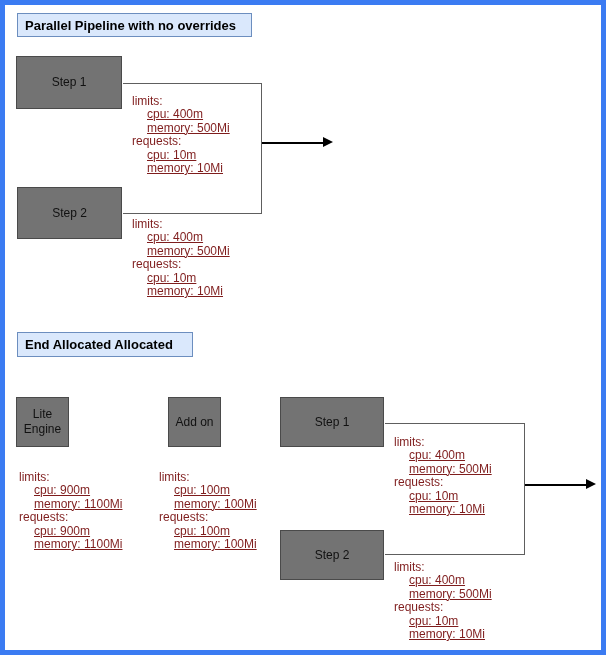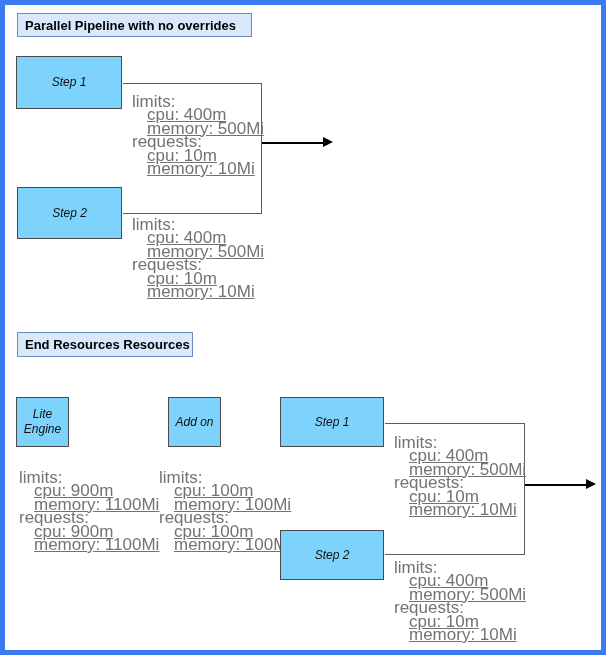--- a/index.html
+++ b/index.html
@@ -27,31 +27,30 @@
     color: #000000;
     display: flex;
     align-items: center;
     padding-left: 7px;
     white-space: nowrap;
   }
   #title1 { left: 17px; top: 13px; width: 226px; height: 22px; }
   #title2 { left: 17px; top: 332px; width: 167px; height: 23px; }
   .box {
     position: absolute;
-    background: #7dd3fc;
+    background: #737373;
     border: 1.5px solid #4a4a4a;
     display: flex;
     flex-direction: column;
     align-items: center;
     justify-content: center;
     text-align: center;
     font-size: 12px;
     line-height: 15px;
     color: #111111;
-    font-style: italic;
   }
   #b-step1  { left: 16px;  top: 56px;  width: 104px; height: 51px; }
   #b-step2  { left: 17px;  top: 187px; width: 103px; height: 50px; }
   #b-lite   { left: 16px;  top: 397px; width: 51px;  height: 48px; }
   #b-addon  { left: 168px; top: 397px; width: 51px;  height: 48px; }
   #b-step1b { left: 280px; top: 397px; width: 102px; height: 48px; }
   #b-step2b { left: 280px; top: 530px; width: 102px; height: 48px; }
   .bracket {
     position: absolute;
     border: 1.5px solid #5e5e5e;
@@ -71,23 +70,23 @@
     border-top: 5.5px solid transparent;
     border-bottom: 5.5px solid transparent;
     border-left: 10px solid #000000;
   }
   #ar1-line { left: 262px; top: 142px; width: 62px; }
   #ar1-head { left: 323px; top: 137px; }
   #ar2-line { left: 525px; top: 484px; width: 62px; }
   #ar2-head { left: 586px; top: 479px; }
   .res {
     position: absolute;
-    font-size: 17px;
+    font-size: 12px;
     line-height: 13.4px;
-    color: #737373;
+    color: #7f1d1d;
     white-space: nowrap;
   }
   .res .in { padding-left: 15px; text-decoration: underline; }
   #res-a { left: 132px; top: 95px; }
   #res-b { left: 132px; top: 218px; }
   #res-c { left: 19px;  top: 471px; }
   #res-d { left: 159px; top: 471px; }
   #res-e { left: 394px; top: 436px; }
   #res-f { left: 394px; top: 561px; }
 </style>
@@ -126,21 +125,21 @@
     <div class="in">memory: 500Mi</div>
     <div>requests:</div>
     <div class="in">cpu: 10m</div>
     <div class="in">memory: 10Mi</div>
   </div>
 
   <div class="arrow-line" id="ar1-line"></div>
   <div class="arrow-head" id="ar1-head"></div>
 
   <div class="titlebox" id="title2">
-    <span>End Resources Resources</span>
+    <span>End Allocated Allocated</span>
   </div>
 
   <div class="box" id="b-lite">
     <span>Lite</span>
     <span>Engine</span>
   </div>
 
   <div class="box" id="b-addon">
     <span>Add on</span>
   </div>

